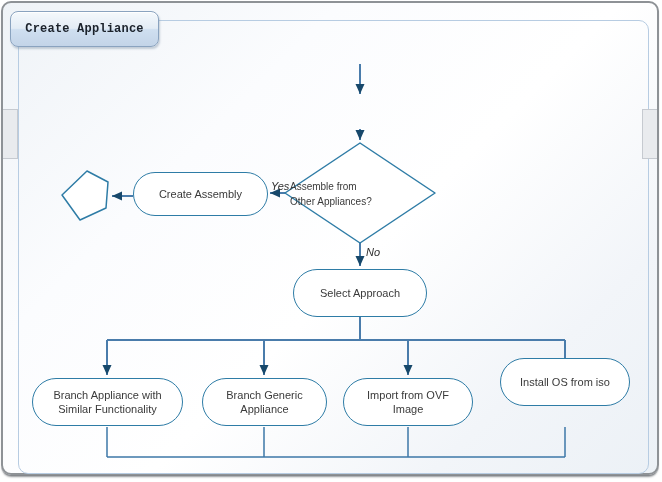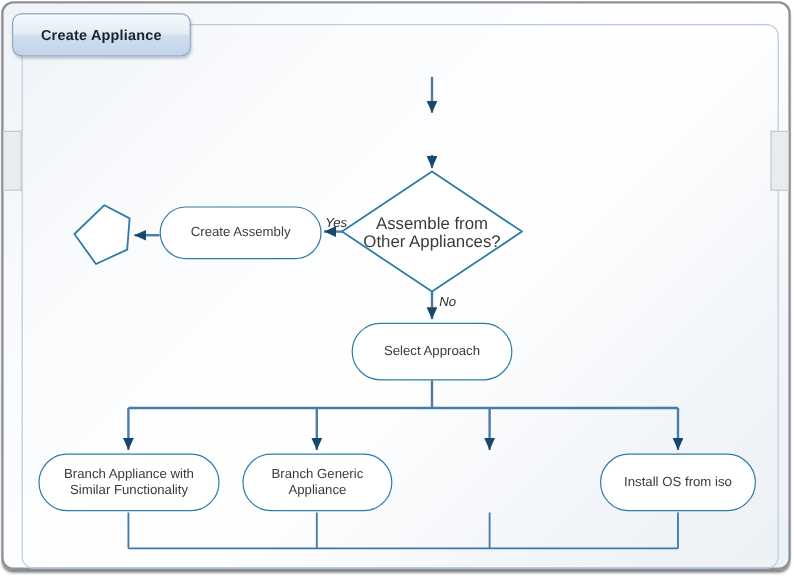--- a/index.html
+++ b/index.html
@@ -17,40 +17,40 @@
   .frame{
     position:absolute;left:15px;top:17px;width:629px;height:452px;
     border:1px solid #b7cce2;border-radius:10px;z-index:1;
   }
   .tab{
     position:absolute;left:10px;top:11px;width:147px;height:34px;
     border:1px solid #8aa3bf;border-radius:8px;z-index:3;
     background:linear-gradient(to bottom,#f5f9fc 0%,#e3ecf5 48%,#cfdff0 52%,#c3d4e8 100%);
     box-shadow:1px 2px 2px rgba(130,150,170,.45), inset 0 1px 0 #fff;
     display:flex;align-items:center;justify-content:center;
-    font-size:12px;font-weight:bold;color:#1b222b;letter-spacing:.2px;
+    font-size:12px;font-weight:bold;color:#1b222b;letter-spacing:.2px;font-family:Liberation Mono, monospace;
   }
   .notch{
     position:absolute;width:14px;height:48px;top:106px;
     background:#e9ebee;border:1px solid #c6cad0;z-index:2;
   }
   .notch.left{left:0;border-left:none;}
   .notch.right{right:0;border-right:none;}
   svg.links{position:absolute;left:0;top:0;z-index:4;}
   .node{
     position:absolute;z-index:5;box-sizing:border-box;
     background:#fff;border:1.5px solid #2e7ca6;
     display:flex;align-items:center;justify-content:center;
     text-align:center;font-size:11px;line-height:14px;color:#3a3a3a;
     padding:0 12px;
   }
   .pill{border-radius:999px;}
   .dtext{
-    position:absolute;z-index:6;text-align:center;
-    font-size:14px;line-height:15px;color:#3a3a3a;
+    position:absolute;z-index:6;text-align:left;
+    font-size:10px;line-height:15px;color:#3a3a3a;
   }
   .dtext span{display:block;}
   .edge-label{
     position:absolute;z-index:6;font-size:11px;color:#2e2e2e;font-style:italic;
   }
 </style>
 </head>
 <body>
 
 <div class="stage">
@@ -98,19 +98,20 @@
   </div>
 
   <div class="node pill" style="left:133px;top:172px;width:135px;height:44px;">Create Assembly</div>
 
   <div class="node pill" style="left:293px;top:269px;width:134px;height:48px;">Select Approach</div>
 
   <div class="node pill" style="left:32px;top:378px;width:151px;height:48px;">Branch Appliance with Similar Functionality</div>
 
   <div class="node pill" style="left:202px;top:378px;width:125px;height:48px;">Branch Generic Appliance</div>
 
+  <div class="node pill" style="left:343px;top:378px;width:130px;height:48px;">Import from OVF Image</div>
 
-  <div class="node pill" style="left:500px;top:378px;width:130px;height:48px;padding:0 8px;">Install OS from iso</div>
+  <div class="node pill" style="left:500px;top:358px;width:130px;height:48px;padding:0 8px;">Install OS from iso</div>
 
   <span class="edge-label" style="left:271px;top:180px;">Yes</span>
 
   <span class="edge-label" style="left:366px;top:246px;">No</span>
 </div>
 
 </body></html>

